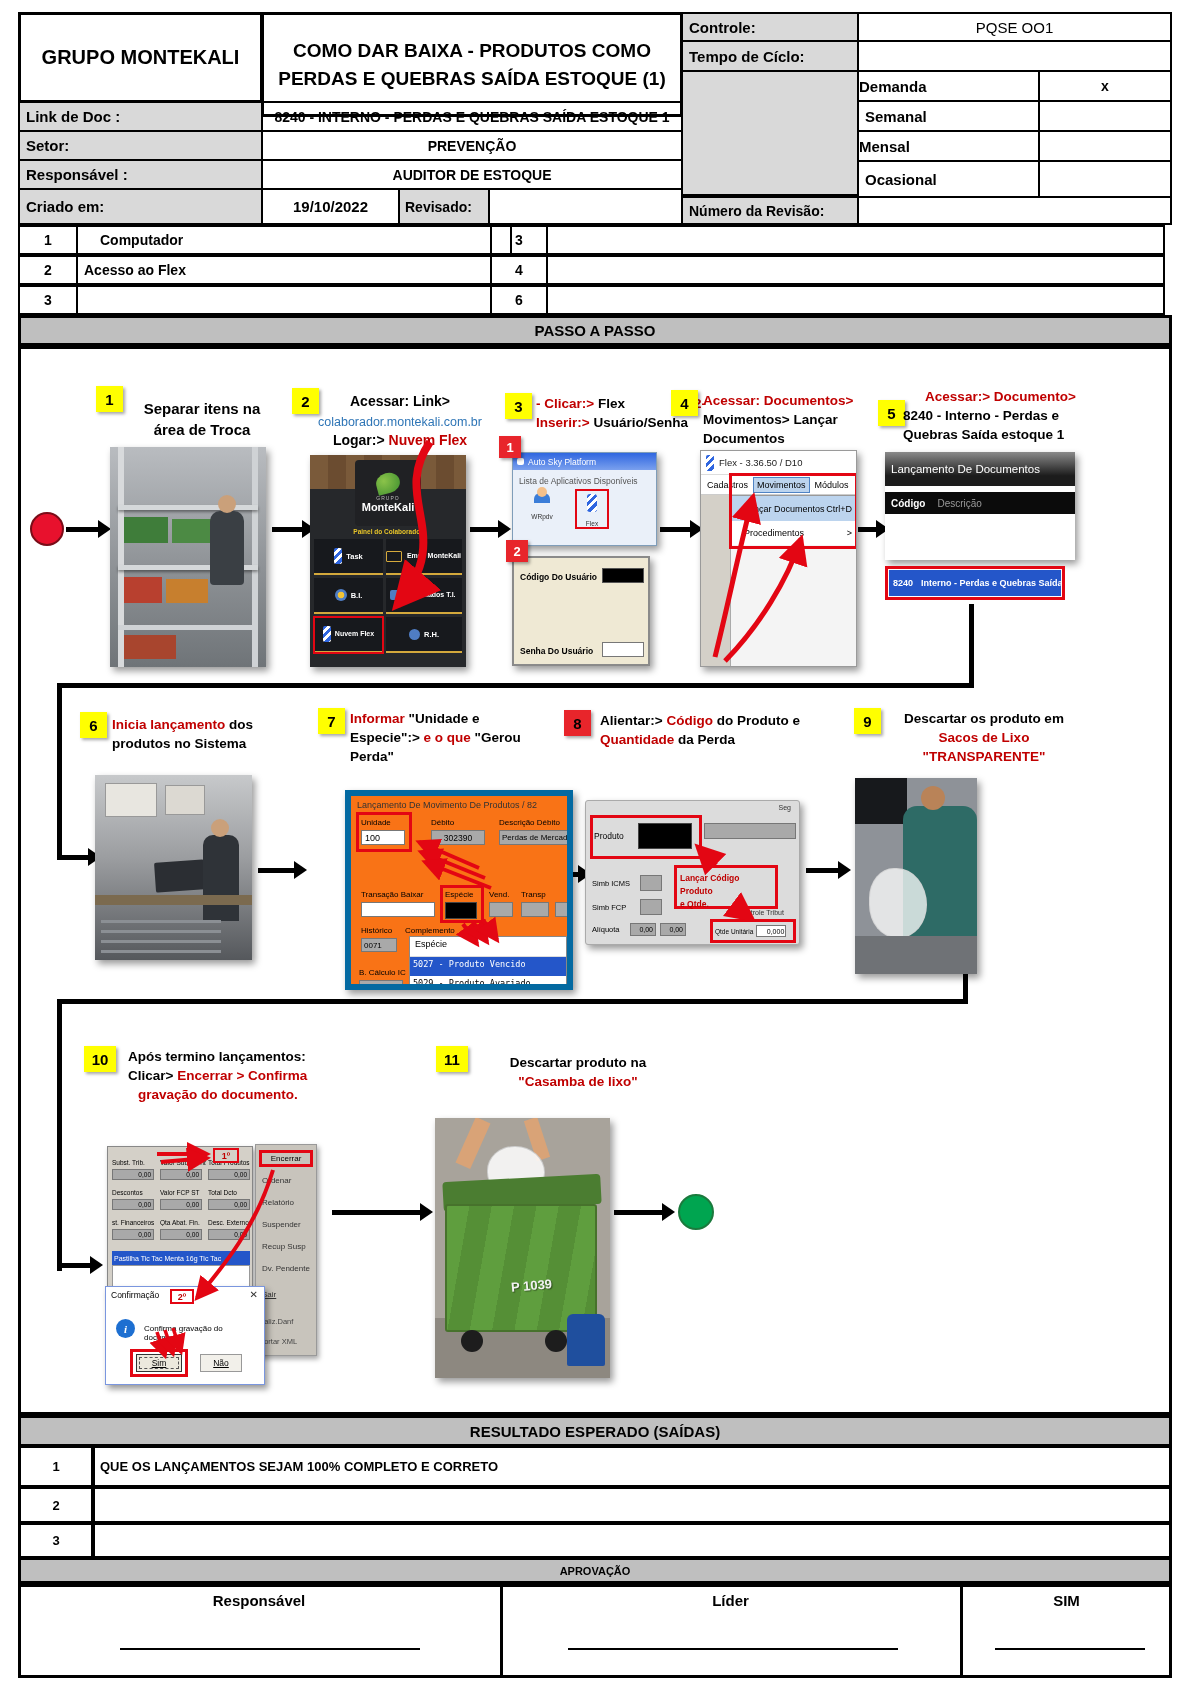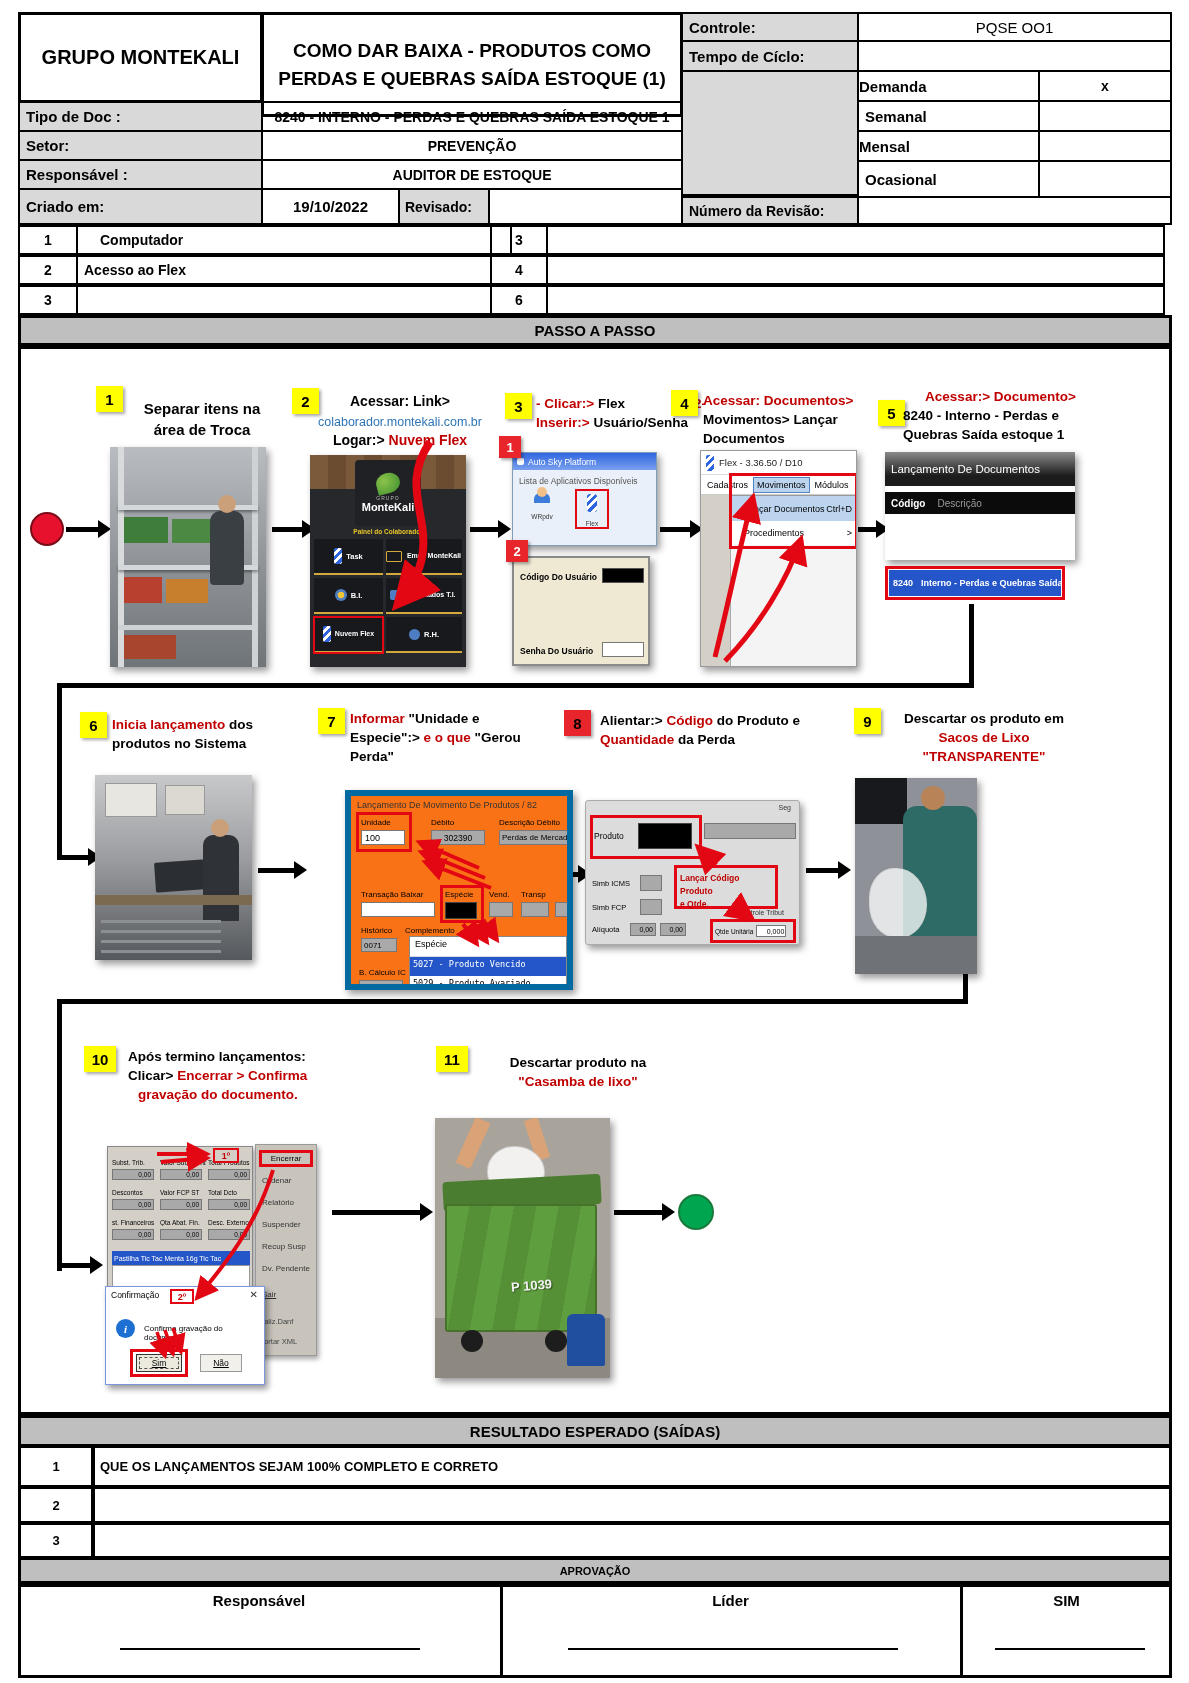--- a/index.html
+++ b/index.html
@@ -47,21 +47,21 @@
 
   <div class="abs b2 flex bold" style="left:857px;top:70px;width:183px;height:32px;font-size:15px">Demanda</div>
   <div class="abs b2 flex ctr bold" style="left:1038px;top:70px;width:134px;height:32px;font-size:14px">x</div>
   <div class="abs b2 flex bold" style="left:857px;top:100px;width:183px;height:32px;padding-left:6px;font-size:15px">Semanal</div>
   <div class="abs b2 flex ctr bold" style="left:1038px;top:100px;width:134px;height:32px"></div>
   <div class="abs b2 flex bold" style="left:857px;top:130px;width:183px;height:32px;padding-left:0;font-size:15px">Mensal</div>
   <div class="abs b2 flex ctr bold" style="left:1038px;top:130px;width:134px;height:32px"></div>
   <div class="abs b2 flex bold" style="left:857px;top:160px;width:183px;height:38px;padding-left:6px;font-size:15px">Ocasional</div>
   <div class="abs b2 flex ctr bold" style="left:1038px;top:160px;width:134px;height:38px"></div>
 
-  <div class="abs b2 gray flex bold" style="left:18px;top:101px;width:245px;height:31px;padding-left:6px;font-size:15px">Tipo de Doc :</div>
+  <div class="abs b2 gray flex bold" style="left:18px;top:101px;width:245px;height:31px;padding-left:6px;font-size:15px">Link de Doc :</div>
   <div class="abs b2 flex ctr bold" style="left:261px;top:101px;width:422px;height:31px;font-size:14px">8240 - INTERNO - PERDAS E QUEBRAS SAÍDA ESTOQUE 1</div>
   <div class="abs b2 gray flex bold" style="left:18px;top:130px;width:245px;height:31px;padding-left:6px;font-size:15px">Setor:</div>
   <div class="abs b2 flex ctr bold" style="left:261px;top:130px;width:422px;height:31px;font-size:14px">PREVENÇÃO</div>
   <div class="abs b2 gray flex bold" style="left:18px;top:159px;width:245px;height:31px;padding-left:6px;font-size:15px">Responsável :</div>
   <div class="abs b2 gray flex bold" style="left:18px;top:188px;width:245px;height:37px;padding-left:6px;font-size:15px">Criado em:</div>
 
   <div class="abs b2 flex ctr bold" style="left:261px;top:159px;width:422px;height:31px;font-size:14px">AUDITOR DE ESTOQUE</div>
   <div class="abs b2 flex ctr bold" style="left:261px;top:188px;width:139px;height:37px;font-size:15px">19/10/2022</div>
   <div class="abs b2 gray flex bold" style="left:398px;top:188px;width:92px;height:37px;padding-left:5px;font-size:14px">Revisado:</div>
   <div class="abs b2" style="left:488px;top:188px;width:195px;height:37px"></div>

